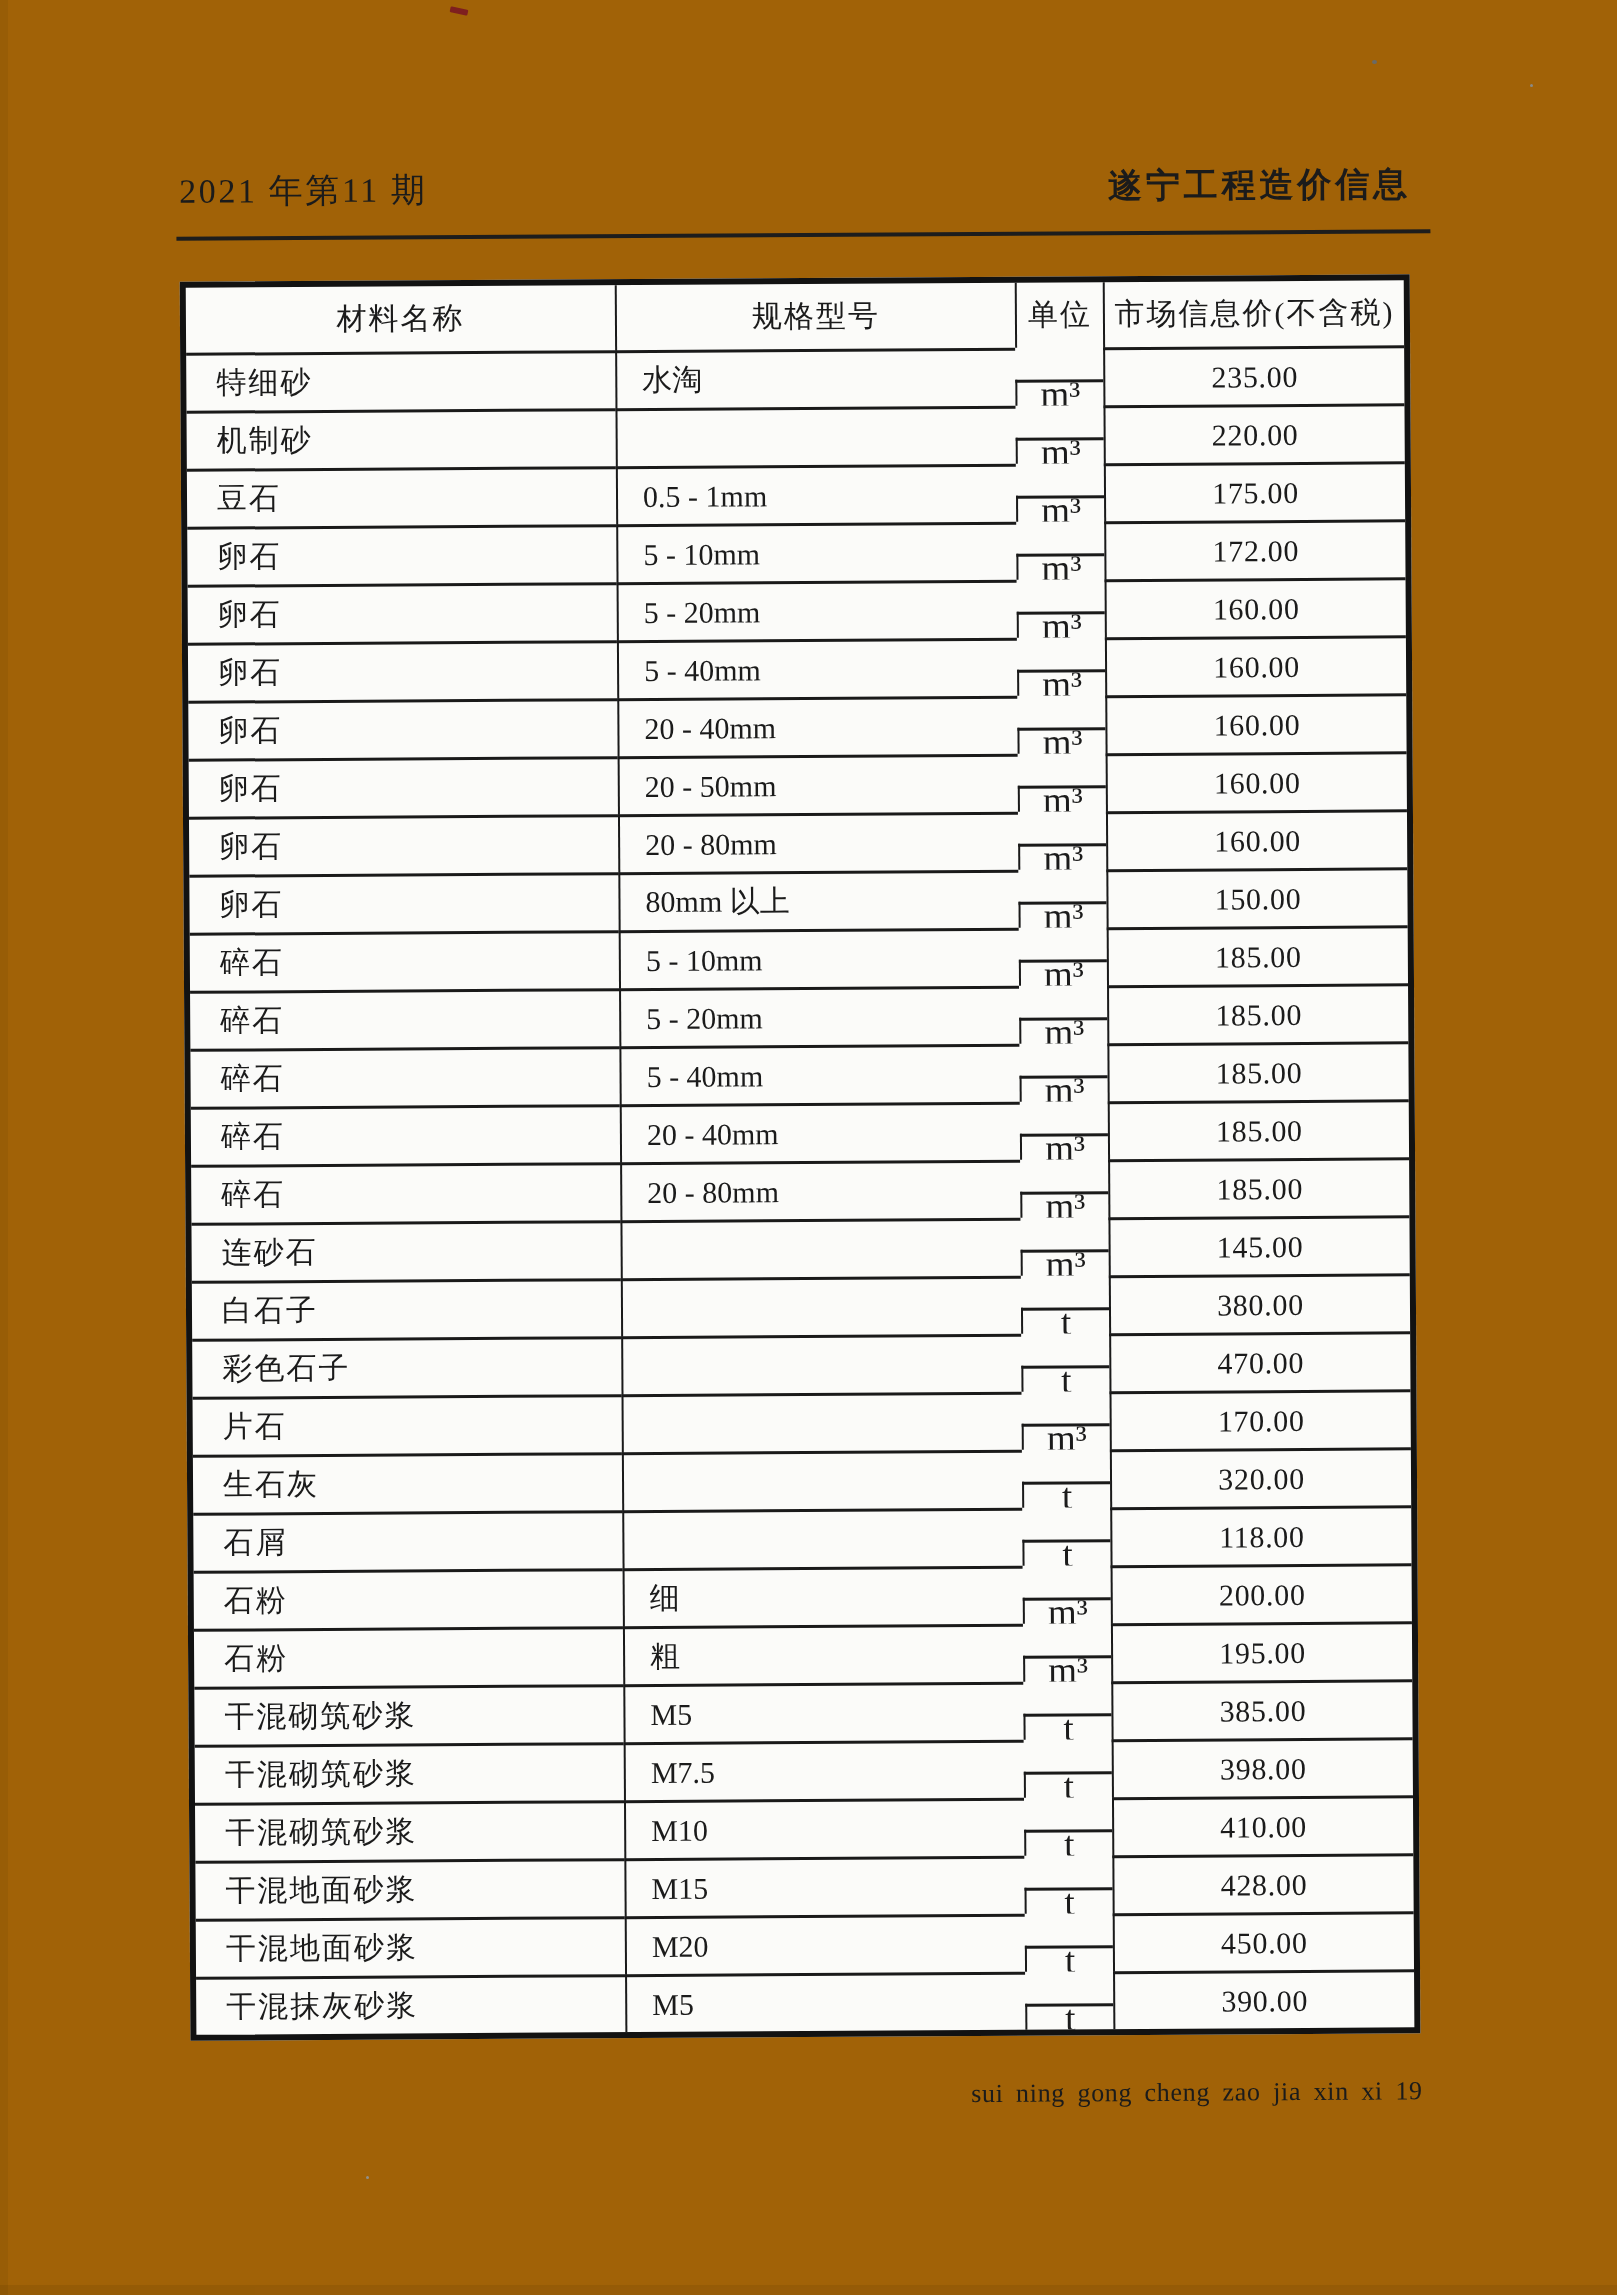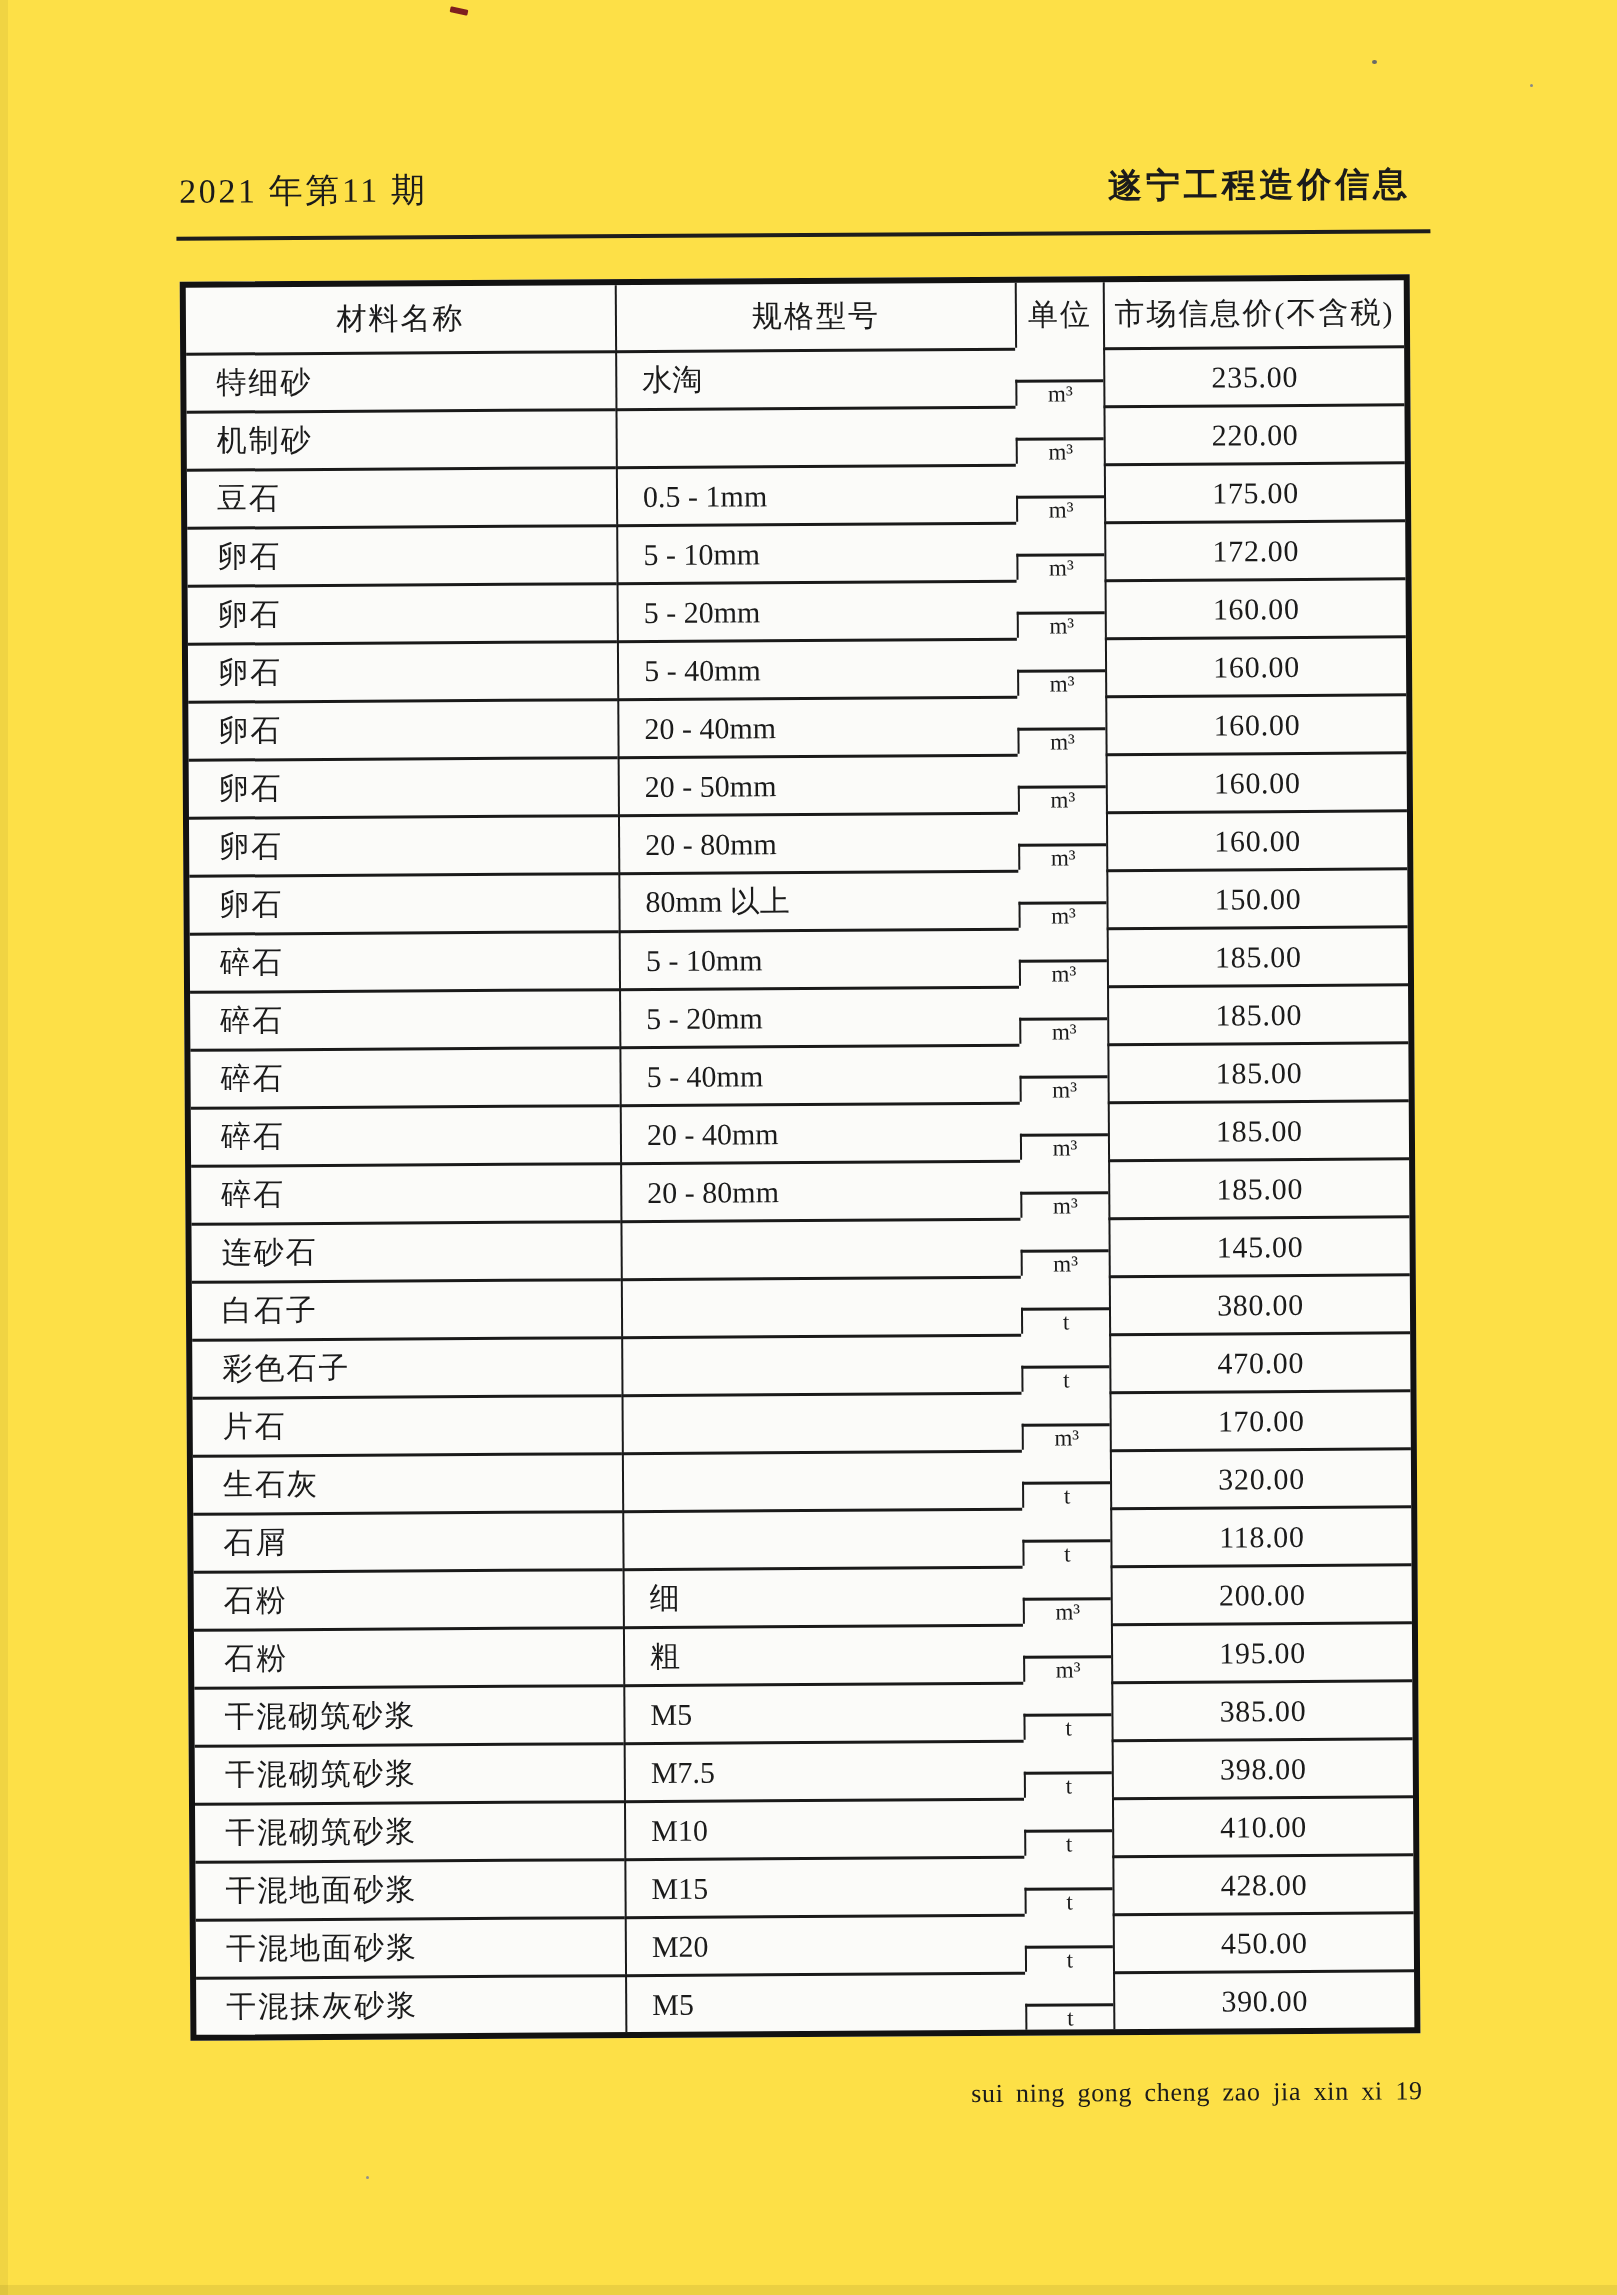--- a/index.html
+++ b/index.html
@@ -5,21 +5,21 @@
   html,body{margin:0;padding:0;}
   body{
     width:1618px;height:2295px;
     background:#e9e9e7;
     font-family:"Liberation Serif","DejaVu Serif",serif;
     color:#1b1b1b;
     -webkit-font-smoothing:antialiased;
   }
   .page{
     position:relative;width:1618px;height:2295px;
-    background:#fde047;overflow:hidden;
+    background:#a16207;overflow:hidden;
   }
   .edge-left{position:absolute;left:0;top:0;width:7.9px;height:100%;background:rgba(0,0,0,0.05);}
   .edge-bottom{position:absolute;left:0;bottom:0;width:100%;height:10.5px;background:rgba(0,0,0,0.07);}
   .content{position:absolute;left:0;top:0;width:100%;height:100%;transform:rotate(-0.35deg);transform-origin:50% 50%;}
   
   .masthead{
     position:absolute;left:185px;right:201px;top:169px;
     display:flex;justify-content:space-between;align-items:baseline;
     font-size:34px;line-height:1.1;
   }
@@ -41,21 +41,21 @@
     display:flex;align-items:center;
     font-size:30px;
     white-space:nowrap;
     overflow:hidden;
   }
   .th{justify-content:center;letter-spacing:2px;}
   .td{border-top:3.3px solid #1a1a1a;}
   .c2,.c3,.c4{border-left:2.6px solid #1a1a1a;}
   .name{padding-left:30px;letter-spacing:2px;}
   .spec{padding-left:25px;}
-  .unit{justify-content:center;font-size:23px;margin-top:32px;}
+  .unit{justify-content:center;font-size:37px;margin-top:32px;}
   .price{justify-content:center;letter-spacing:0.7px;}
   
   .footer{
     position:absolute;right:201px;top:2080px;
     font-size:26px;word-spacing:5.2px;letter-spacing:0.7px;
   }
   
   .speck{position:absolute;border-radius:1.3px;}
   .speck-red{left:450px;top:7.9px;width:18.3px;height:5.9px;background:#7e1f1f;transform:rotate(12deg);}
   .speck-dot1{left:1372px;top:60px;width:4.6px;height:3.9px;background:#6a6a66;border-radius:50%;}

